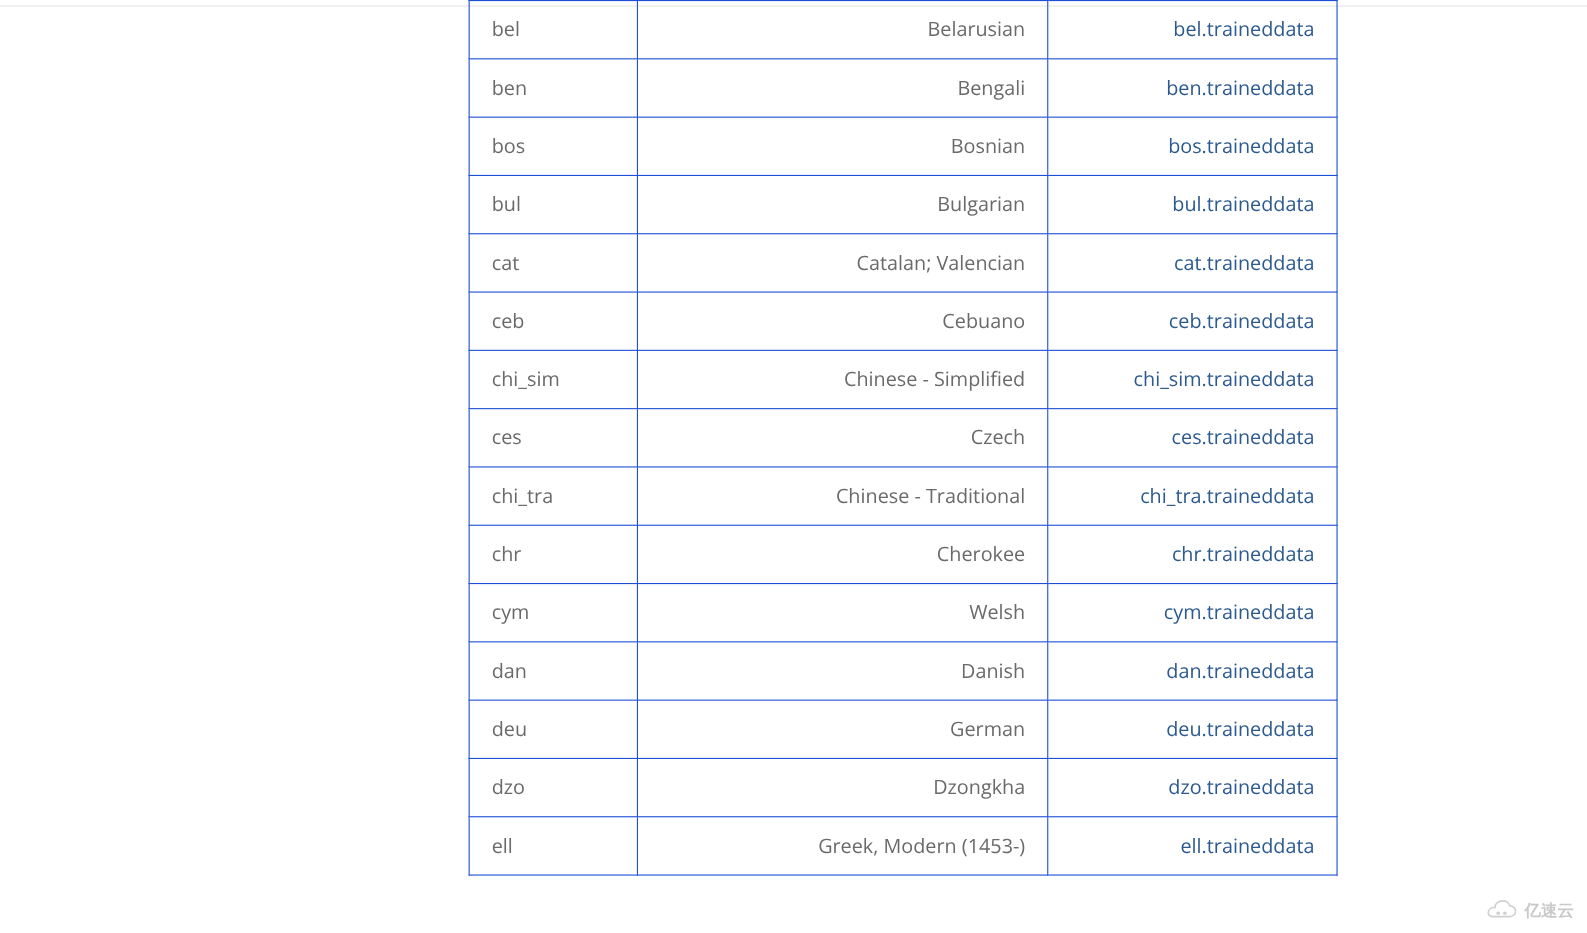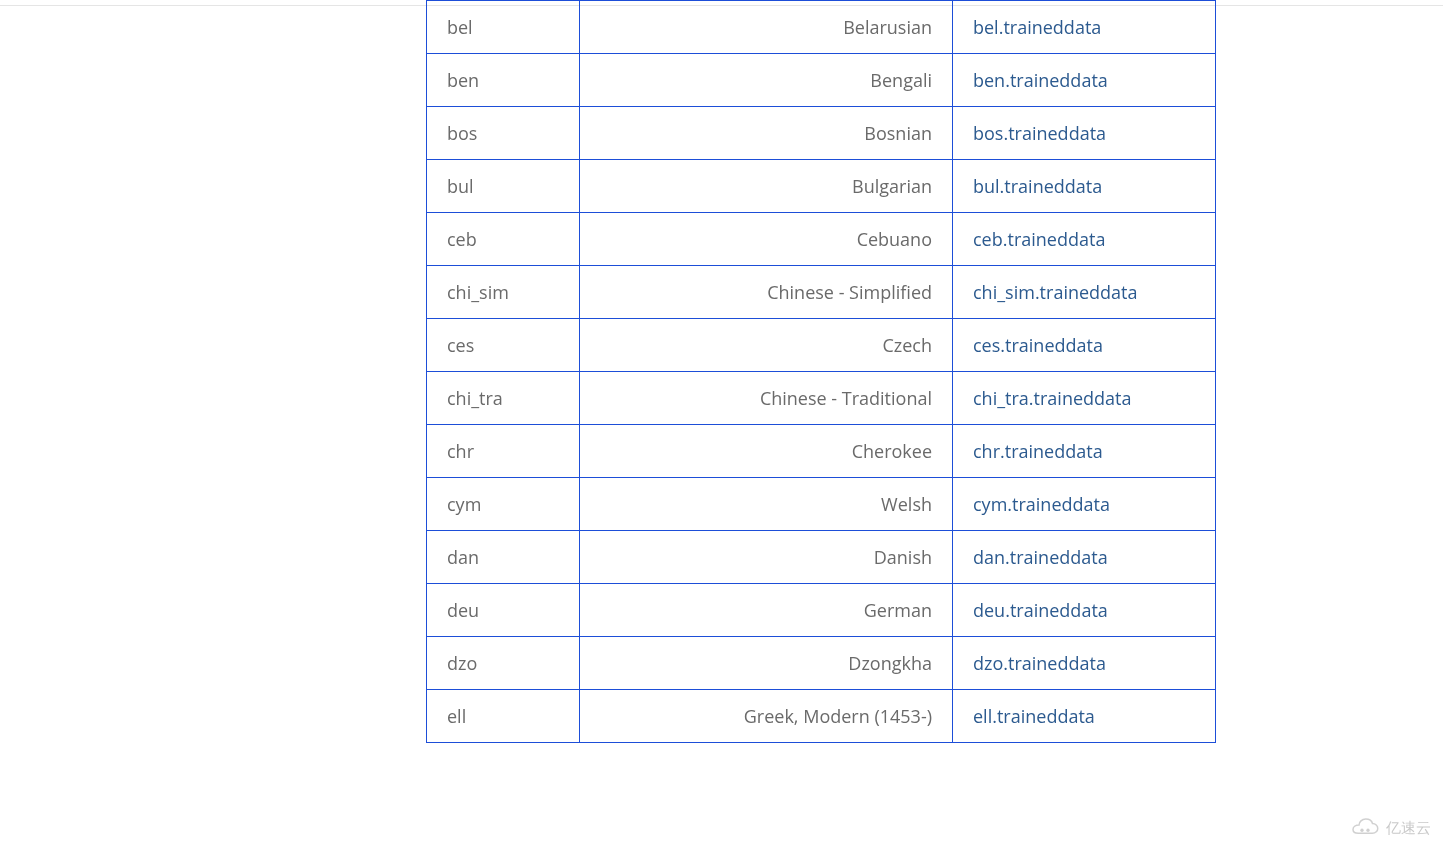--- a/index.html
+++ b/index.html
@@ -43,37 +43,38 @@
     }
     td.col-code {
       width: 153px;
     }
     td.col-lang {
       width: 373px;
       text-align: right;
     }
     td.col-link {
       width: 263px;
+      text-align: right;
     }
     td a {
       color: #2c5a8f;
       text-decoration: none;
       cursor: pointer;
     }
     .watermark {
       position: absolute;
       right: 12px;
       bottom: 10px;
       display: flex;
       align-items: center;
       gap: 6px;
       opacity: 0.45;
       color: #888;
       font-size: 15px;
-      font-weight: 400;
+      font-weight: 700;
     }
     .watermark .cloud-icon svg {
       width: 30px;
       height: 20px;
       display: block;
     }
   </style>
 </head>
 <body>
 
@@ -94,20 +95,25 @@
         </tr>
         <tr>
           <td class="col-code">bos</td>
           <td class="col-lang">Bosnian</td>
           <td class="col-link"><a href="#">bos.traineddata</a></td>
         </tr>
         <tr>
           <td class="col-code">bul</td>
           <td class="col-lang">Bulgarian</td>
           <td class="col-link"><a href="#">bul.traineddata</a></td>
+        </tr>
+        <tr>
+          <td class="col-code">cat</td>
+          <td class="col-lang">Catalan; Valencian</td>
+          <td class="col-link"><a href="#">cat.traineddata</a></td>
         </tr>
         <tr>
           <td class="col-code">ceb</td>
           <td class="col-lang">Cebuano</td>
           <td class="col-link"><a href="#">ceb.traineddata</a></td>
         </tr>
         <tr>
           <td class="col-code">chi_sim</td>
           <td class="col-lang">Chinese - Simplified</td>
           <td class="col-link"><a href="#">chi_sim.traineddata</a></td>

